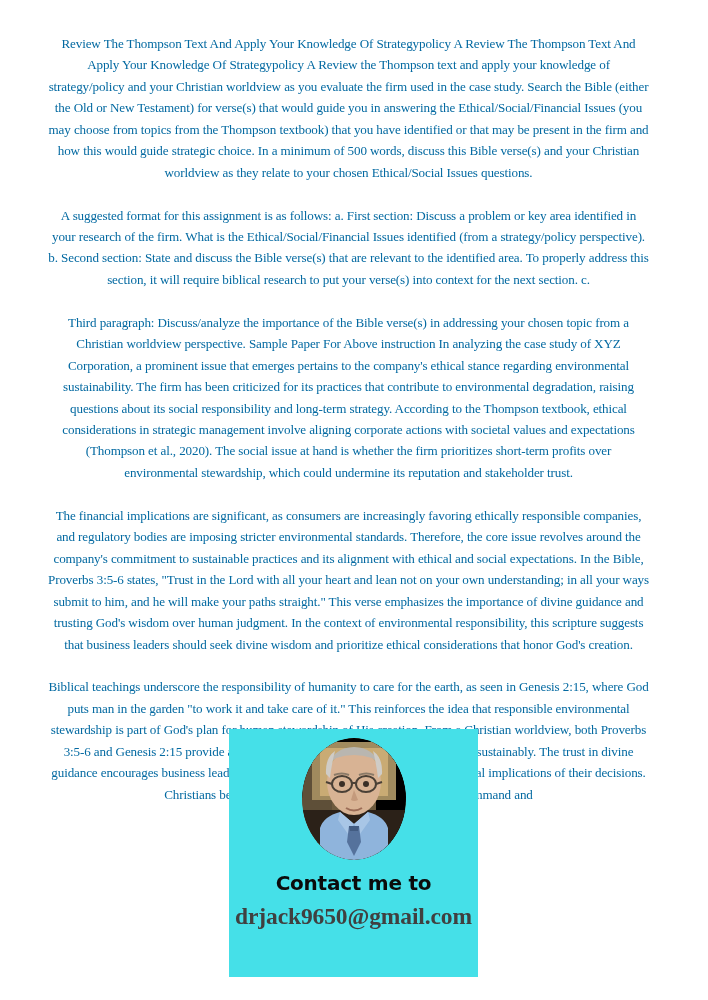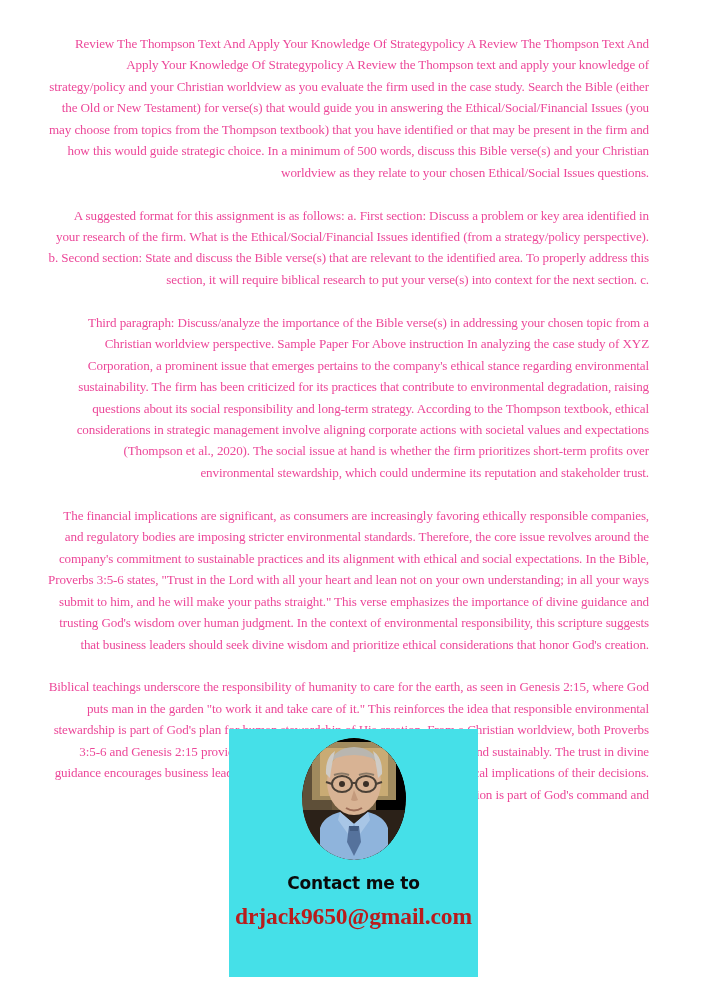--- a/index.html
+++ b/index.html
@@ -23,23 +23,23 @@
     top: 0;
     width: 708px;
     height: 1000px;
     padding: 33px 10px 0 48px;
   }
 
   .para {
     width: 601px;
     font-size: 13.1px;
     line-height: 21.45px;
-    text-align: right;
+    text-align: center;
     margin: 0 0 21.4px 0;
-    color: #ec4899;
+    color: #0369a1;
     letter-spacing: -0.01em;
     word-spacing: 0.005em;
   }
   .para.last { margin-bottom: 0; }
 
   
   #contact-overlay {
     position: absolute;
     left: 229px;
     top: 729px;
@@ -59,36 +59,36 @@
     border-radius: 50% / 50%;
     overflow: hidden;
     position: relative;
     flex: none;
   }
   #avatar svg { display: block; width: 104px; height: 122px; }
 
   .contact-line {
     font-family: "DejaVu Sans", "Liberation Sans", sans-serif;
     font-weight: bold;
-    font-size: 17px;
+    font-size: 20px;
     line-height: 28px;
     color: #0b0b0b;
     text-align: center;
     letter-spacing: -0.012em;
     white-space: nowrap;
   }
   #contact-l1 { margin-top: 9px; }
   #contact-l2 { margin-top: 1px; }
 
   #contact-email {
     font-family: "Liberation Serif", "DejaVu Serif", serif;
     font-weight: bold;
     font-size: 23.5px;
     line-height: 27px;
-    color: #b91c1c;
+    color: #404040;
     text-align: center;
     margin-top: 6px;
     white-space: nowrap;
     letter-spacing: -0.005em;
   }
 </style>
 </head>
 <body>
 
 <div id="doc">

